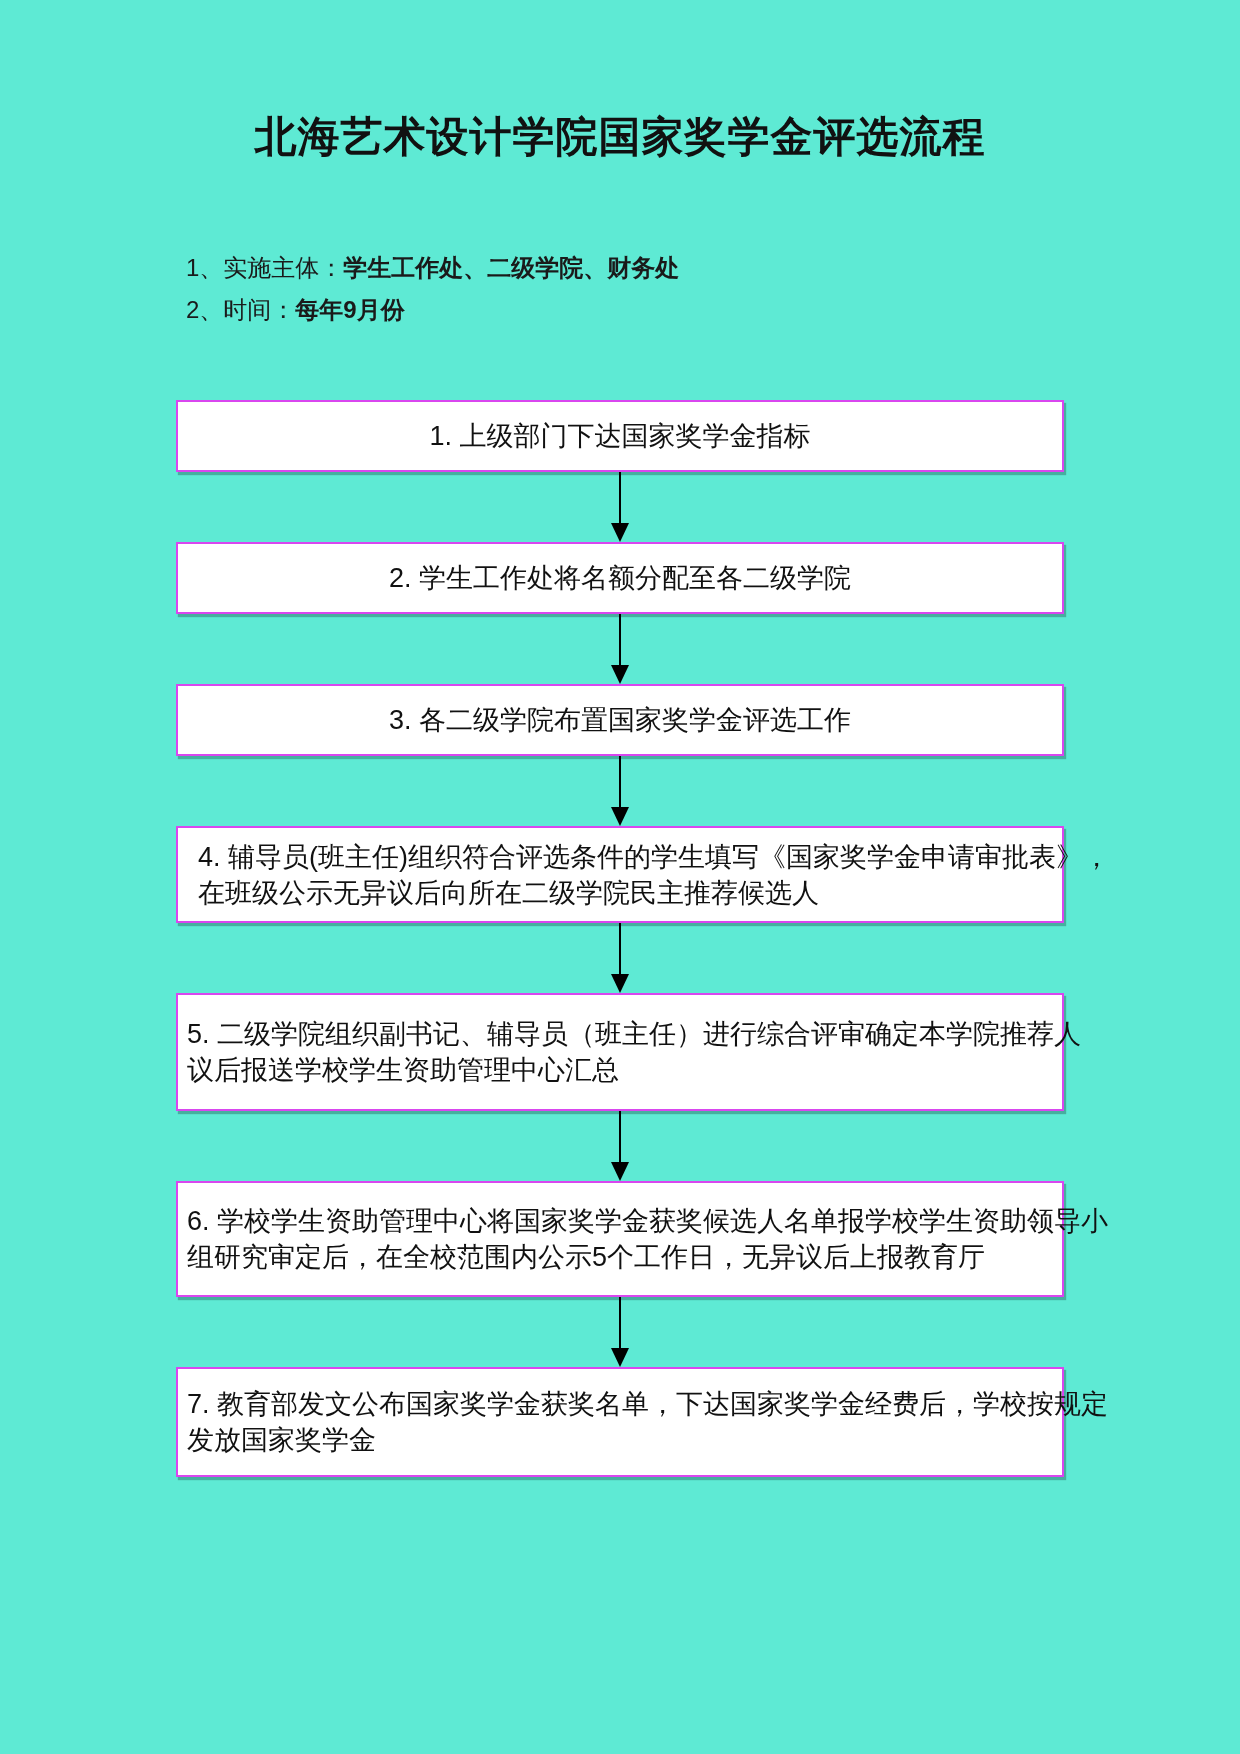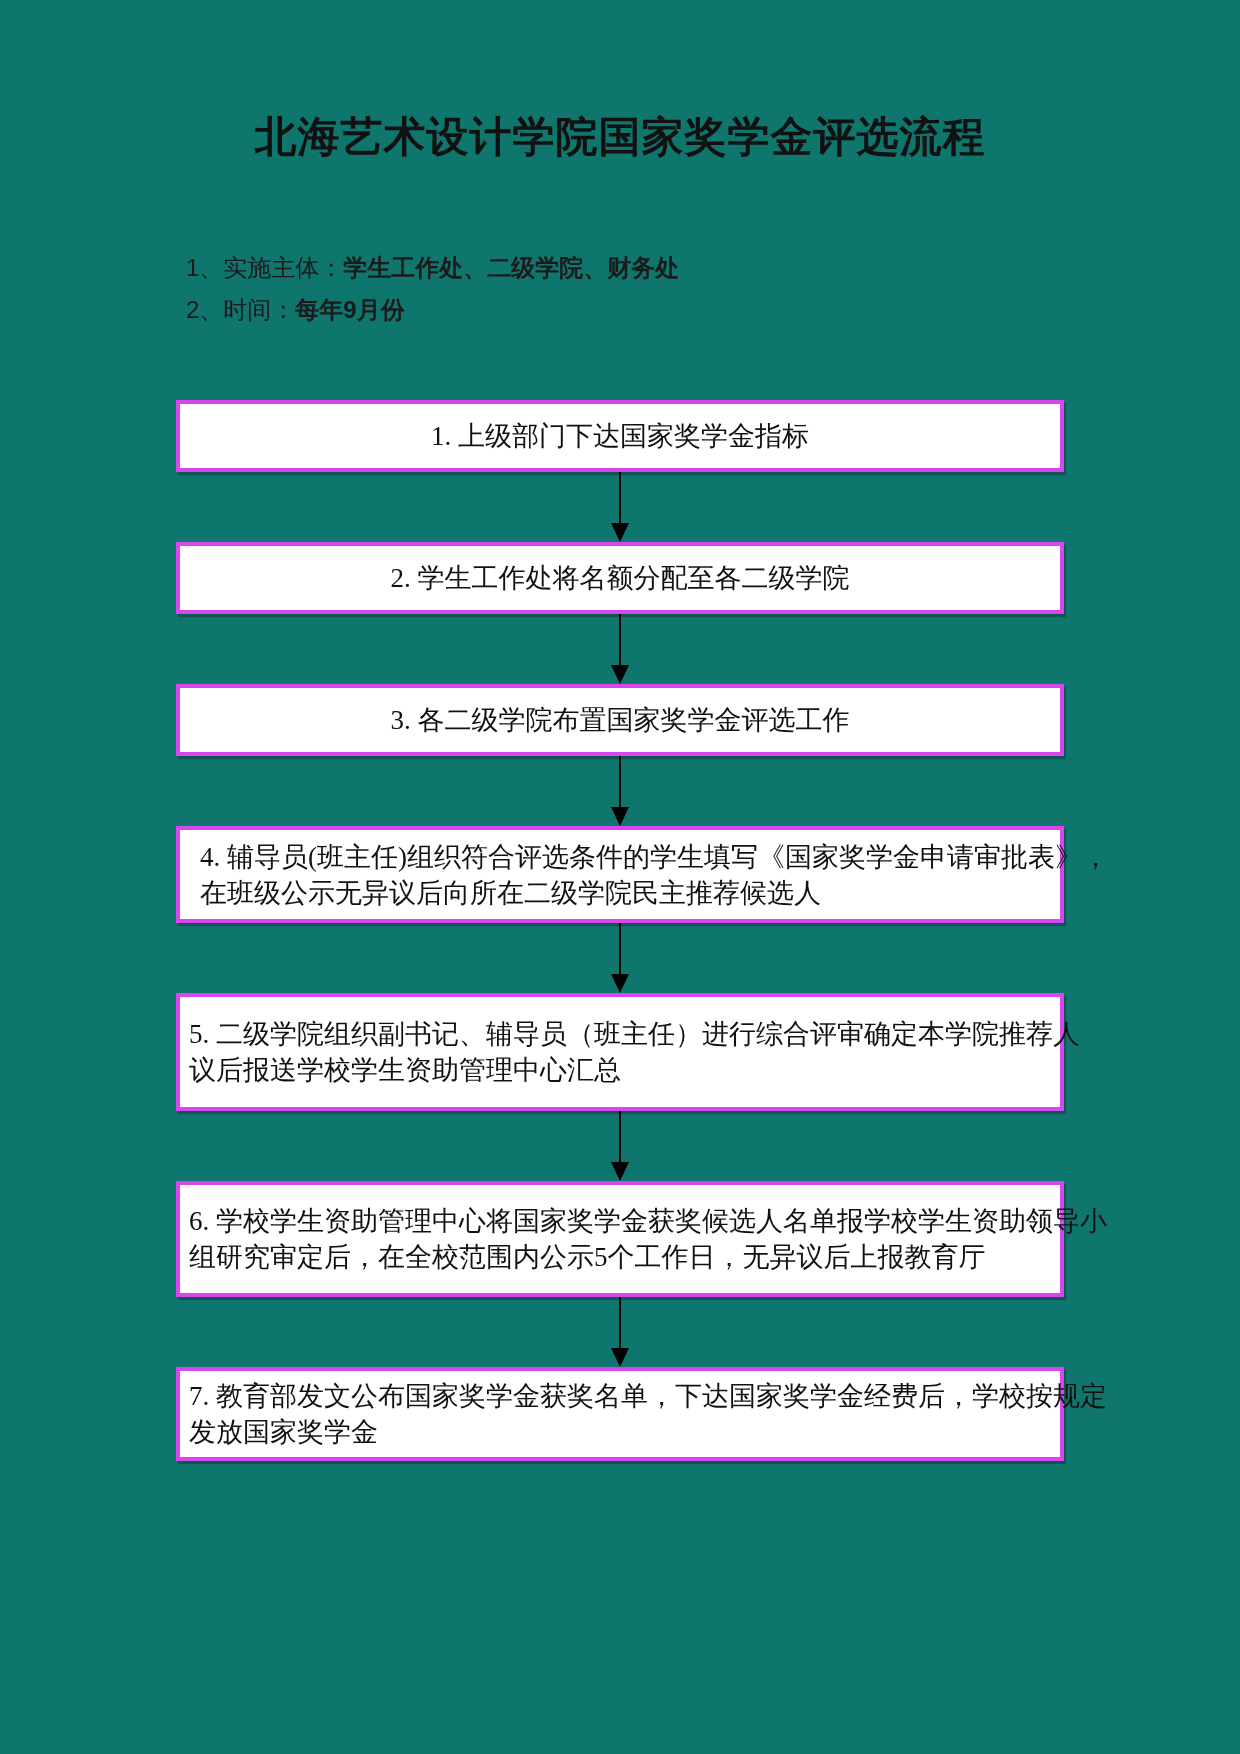--- a/index.html
+++ b/index.html
@@ -2,21 +2,21 @@
 <html><head>
 <meta charset="utf-8">
 <style>
   * { margin: 0; padding: 0; box-sizing: border-box; }
   html, body { background: #ffffff; }
   .page {
     position: relative;
     width: 1240px;
     height: 1754px;
     margin: 0 auto;
-    background: #0f766e;
+    background: #5eead4;
     color: #1a1a1a;
     overflow: hidden;
   }
   .title {
     margin-top: 112px;
     text-align: center;
     font-family: "Liberation Sans", sans-serif;
     font-size: 42px;
     line-height: 50px;
     font-weight: 700;
@@ -32,38 +32,38 @@
   }
   .intro-line { line-height: 30px; margin-bottom: 12px; }
   .intro-label { font-weight: 400; }
   .intro-value { font-weight: 700; }
   .flow {
     width: 888px;
     margin: 75px auto 0 auto;
   }
   .box {
     width: 888px;
-    border: 4px solid #d946ef;
+    border: 2px solid #d946ef;
     background: #ffffff;
     box-shadow: 2px 3px 1px rgba(0,0,0,0.25);
-    font-family: Liberation Serif, serif;
+    font-family: Liberation Sans, sans-serif;
     font-size: 27px;
     color: #111111;
     display: flex;
     flex-direction: column;
     justify-content: center;
   }
   .box .line { line-height: 36px; white-space: nowrap; }
   .box-center { align-items: center; text-align: center; }
   .box-left { align-items: flex-start; text-align: left; padding: 0 8px 0 9px; }
   .h1x { height: 72px; }
   .h4x { height: 97px; padding-left: 20px; }
   .h5x { height: 118px; text-align: right; }
   .h6x { height: 116px; }
-  .h7x { height: 94px; text-align: center; }
+  .h7x { height: 110px; text-align: center; }
   .arrow {
     height: 70px;
     display: flex;
     flex-direction: column;
     align-items: center;
     justify-content: flex-start;
   }
   .arrow-line { width: 2px; height: 51px; background: #000000; }
   .arrow-head {
     width: 0; height: 0;

